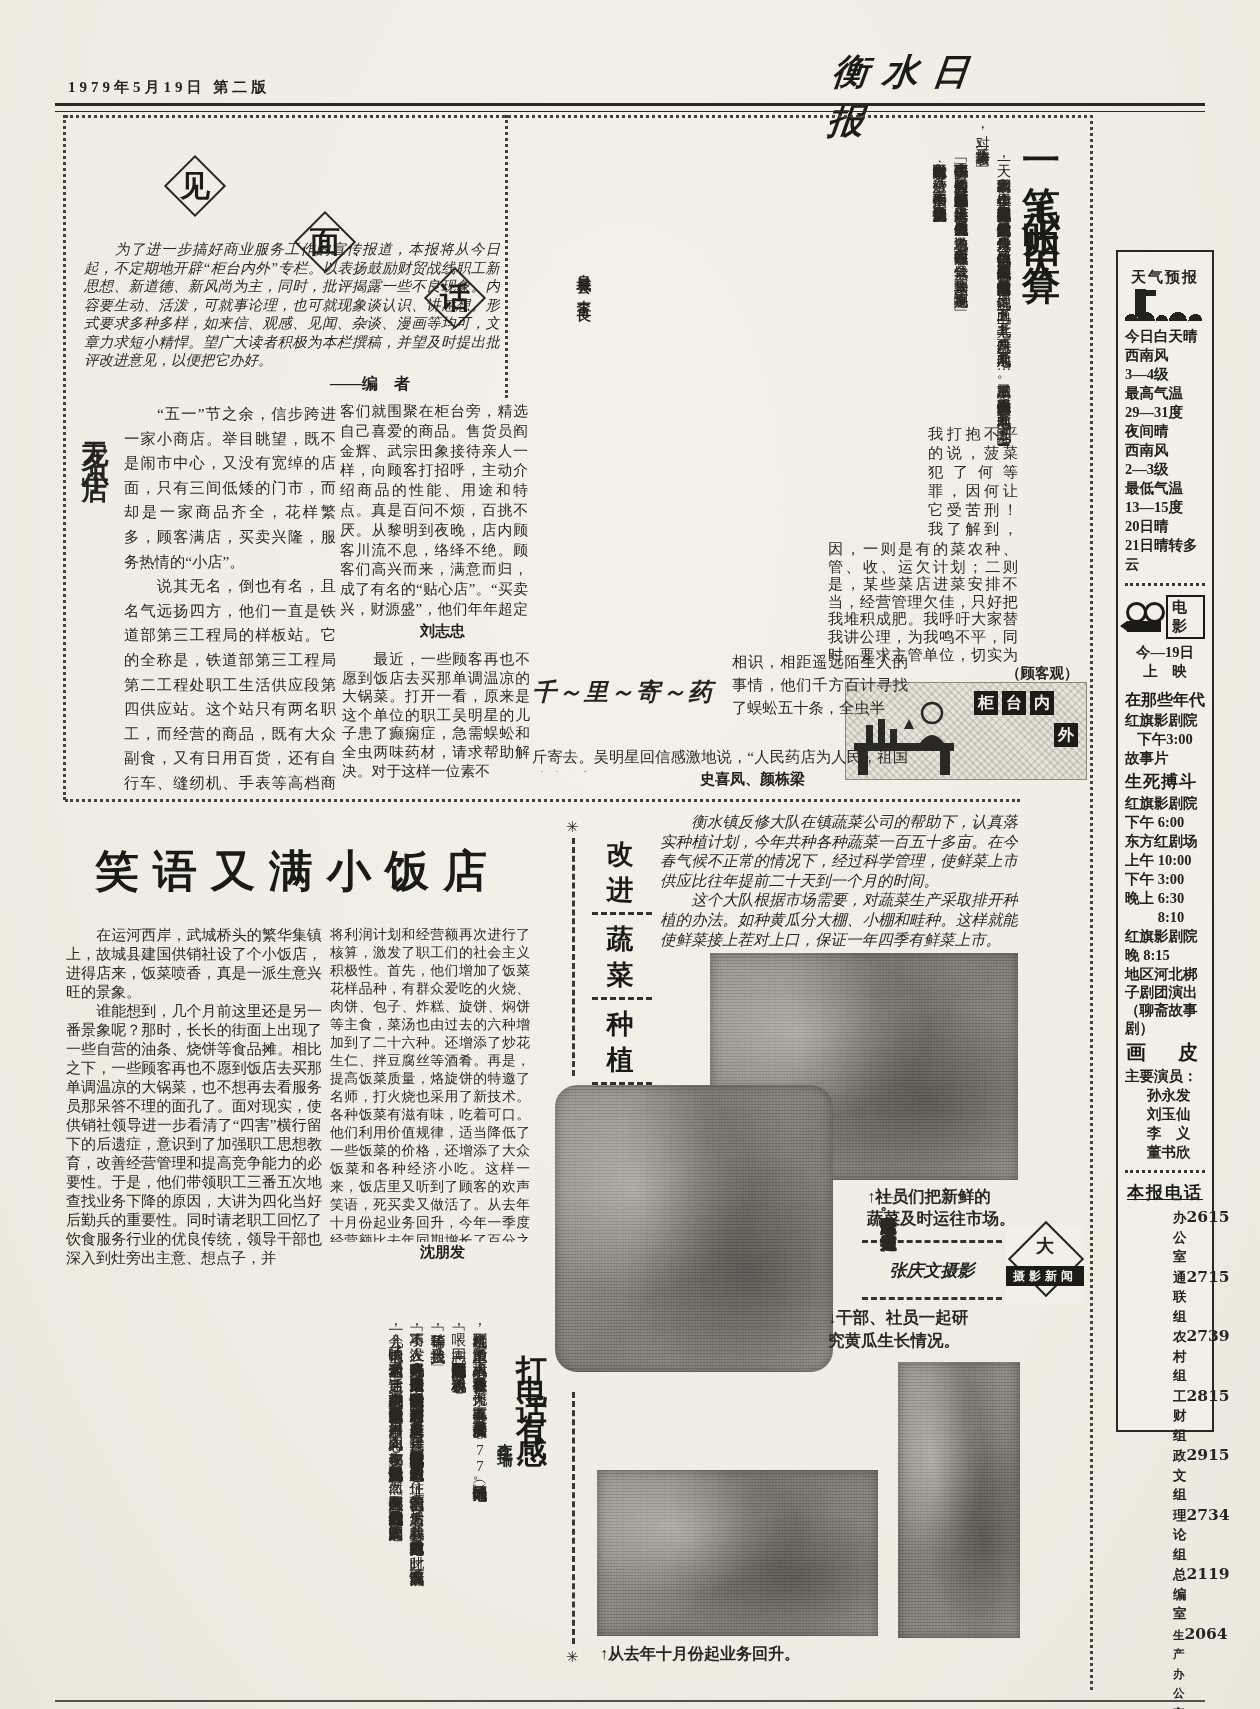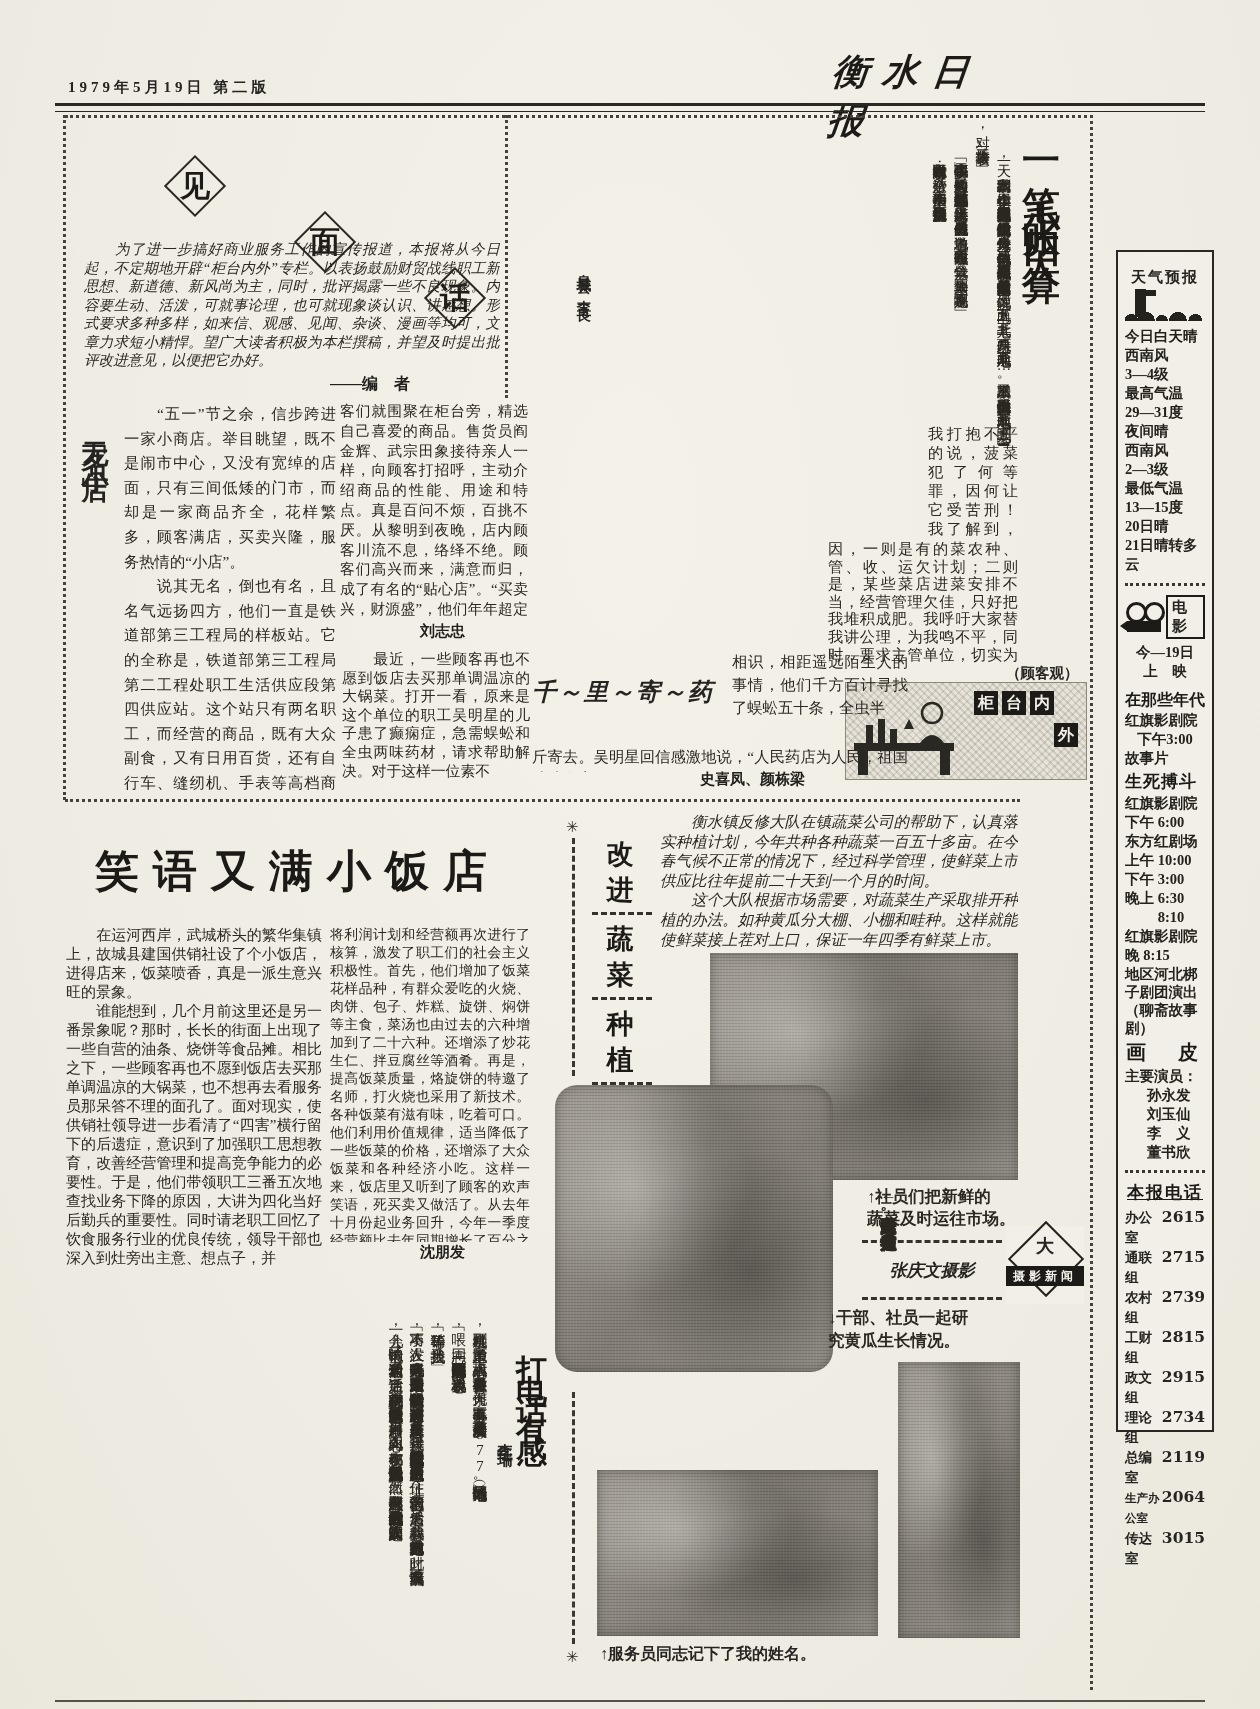--- a/index.html
+++ b/index.html
@@ -21,21 +21,21 @@
      radial-gradient(ellipse at 55% 20%,rgba(0,0,0,.18),transparent 38%),
      repeating-linear-gradient(0deg,rgba(0,0,0,.14) 0 1px,transparent 1px 3px),
      repeating-linear-gradient(90deg,rgba(255,255,255,.06) 0 1px,transparent 1px 3px),
      linear-gradient(135deg,#a09c92,#837f76 55%,#96928a);
      box-shadow:inset 0 0 12px rgba(0,0,0,.35);}
   .diamond{position:relative;width:56px;height:56px;}
   .diamond .sq{position:absolute;inset:6px;border:2px solid #2a2822;transform:rotate(45deg);background:transparent;}
   .diamond .ch{position:absolute;inset:0;display:flex;align-items:center;justify-content:center;
                font-size:30px;font-weight:bold;font-family:"DejaVu Sans",sans-serif;color:#1d1b17;}
   .sidebar-line{font-weight:600;font-size:14.5px;line-height:19px;color:#24221d;}
-  .phone-row{display:flex;justify-content:flex-start;align-items:baseline;line-height:19.5px;}
+  .phone-row{display:flex;justify-content:flex-start;align-items:baseline;line-height:19.5px;margin-left:48px;}
   .phone-name{font-size:13.5px;font-weight:600;}
   .phone-num{font-size:15.5px;font-weight:bold;font-family:"DejaVu Serif",serif;}
   .blockchar{display:inline-flex;width:24px;height:24px;background:#1d1b17;color:#f2efe8;
              align-items:center;justify-content:center;font-size:16px;font-weight:bold;
              font-family:"DejaVu Sans",sans-serif;margin-right:4px;}
   .trees{height:26px;background:
      radial-gradient(circle at 8% 100%,#24221d 0 7px,transparent 7px),
      radial-gradient(circle at 26% 100%,#24221d 0 9px,transparent 9px),
      radial-gradient(circle at 46% 100%,#24221d 0 6px,transparent 6px),
      radial-gradient(circle at 66% 100%,#24221d 0 9px,transparent 9px),
@@ -154,21 +154,21 @@
   <div class="abs" style="left:1006px;top:1226px;width:78px;height:78px;background:#f2efe8;">
     <div style="position:absolute;left:13px;top:6px;width:50px;height:50px;border:2px solid #24221d;transform:rotate(45deg);"></div>
     <div style="position:absolute;left:0;top:8px;width:78px;text-align:center;font-size:18px;font-weight:bold;">大</div>
     <div style="position:absolute;left:0;top:40px;width:78px;height:20px;background:#1d1b17;color:#f2efe8;
          display:flex;align-items:center;justify-content:center;font-size:12px;font-weight:bold;letter-spacing:4px;
          font-family:'DejaVu Sans',sans-serif;">摄影新闻</div>
   </div>
   <div class="abs v bt" style="left:843px;top:1185px;width:58px;height:280px;font-size:16.5px;line-height:26px;font-weight:bold;">←这个大队已有两千多斤黄瓜上市。这是社员们在摘黄瓜。</div>
   <div class="abs bt" style="left:828px;top:1306px;width:262px;height:48px;font-size:16.5px;line-height:23px;font-weight:bold;">↓干部、社员一起研
 究黄瓜生长情况。</div>
-  <div class="abs" style="left:600px;top:1644px;width:300px;font-size:16px;font-weight:bold;">↑服务员同志记下了我的姓名。</div>
+  <div class="abs" style="left:600px;top:1644px;width:300px;font-size:16px;font-weight:bold;">↑从去年十月份起业务回升。</div>
 
   <div class="abs v head" style="left:517px;top:1330px;width:36px;height:280px;font-size:31px;letter-spacing:20px;">打电话有感</div>
   <div class="abs v" style="left:494px;top:1430px;height:100px;font-size:15.5px;font-weight:bold;letter-spacing:4px;">李红瑞</div>
   <div class="abs v bt" style="left:66px;top:1292px;width:424px;height:414px;font-size:14.8px;line-height:21px;">　　刚拿起耳机，又顾虑重重，担心求人不成，再被服务员「教育」一番。无奈何，既有事要办，只好硬着头皮拨动了一下「2877」（地区招待处电话号码）。
 　　「喂，同志，麻烦您给找一下一三七房间的焦铁军同志好吗？」我小心翼翼地说。
 　　「请稍等等，我马上去找。」
 　　「不凑巧，人没在，等会儿来电话好吗？」话筒里又传来服务员的回话声。我听着这热情温和的话语，想起过去那「冷若冰霜」的声调，服务态度真是改善多了。我「得寸进尺」，又向服务员提出了请她代我给老焦同志写一留言的要求。服务员同志记下了我的姓名、住址，记录下我的留言，然后念了一遍，并要我放心，一定把留言放在显眼的地方。此时，我有点羞愧满面了。
 　　一会儿，电话铃响了，我和老焦通了话。通完话后，我不由得联想翩翩，在以华国锋同志为首的党中央领导下，山河日新月异，人心向「四化」，一切都在改变。大多数服务人员无愧为「四化」建设的好后勤。然而，还有那么一部分同志，他们不知待到什么时候才能一改变成为先人后己，深受人民群众欢迎的人。</div>
 
   <div class="abs" style="left:1116px;top:250px;width:98px;height:1182px;border:2px solid #2a2822;

